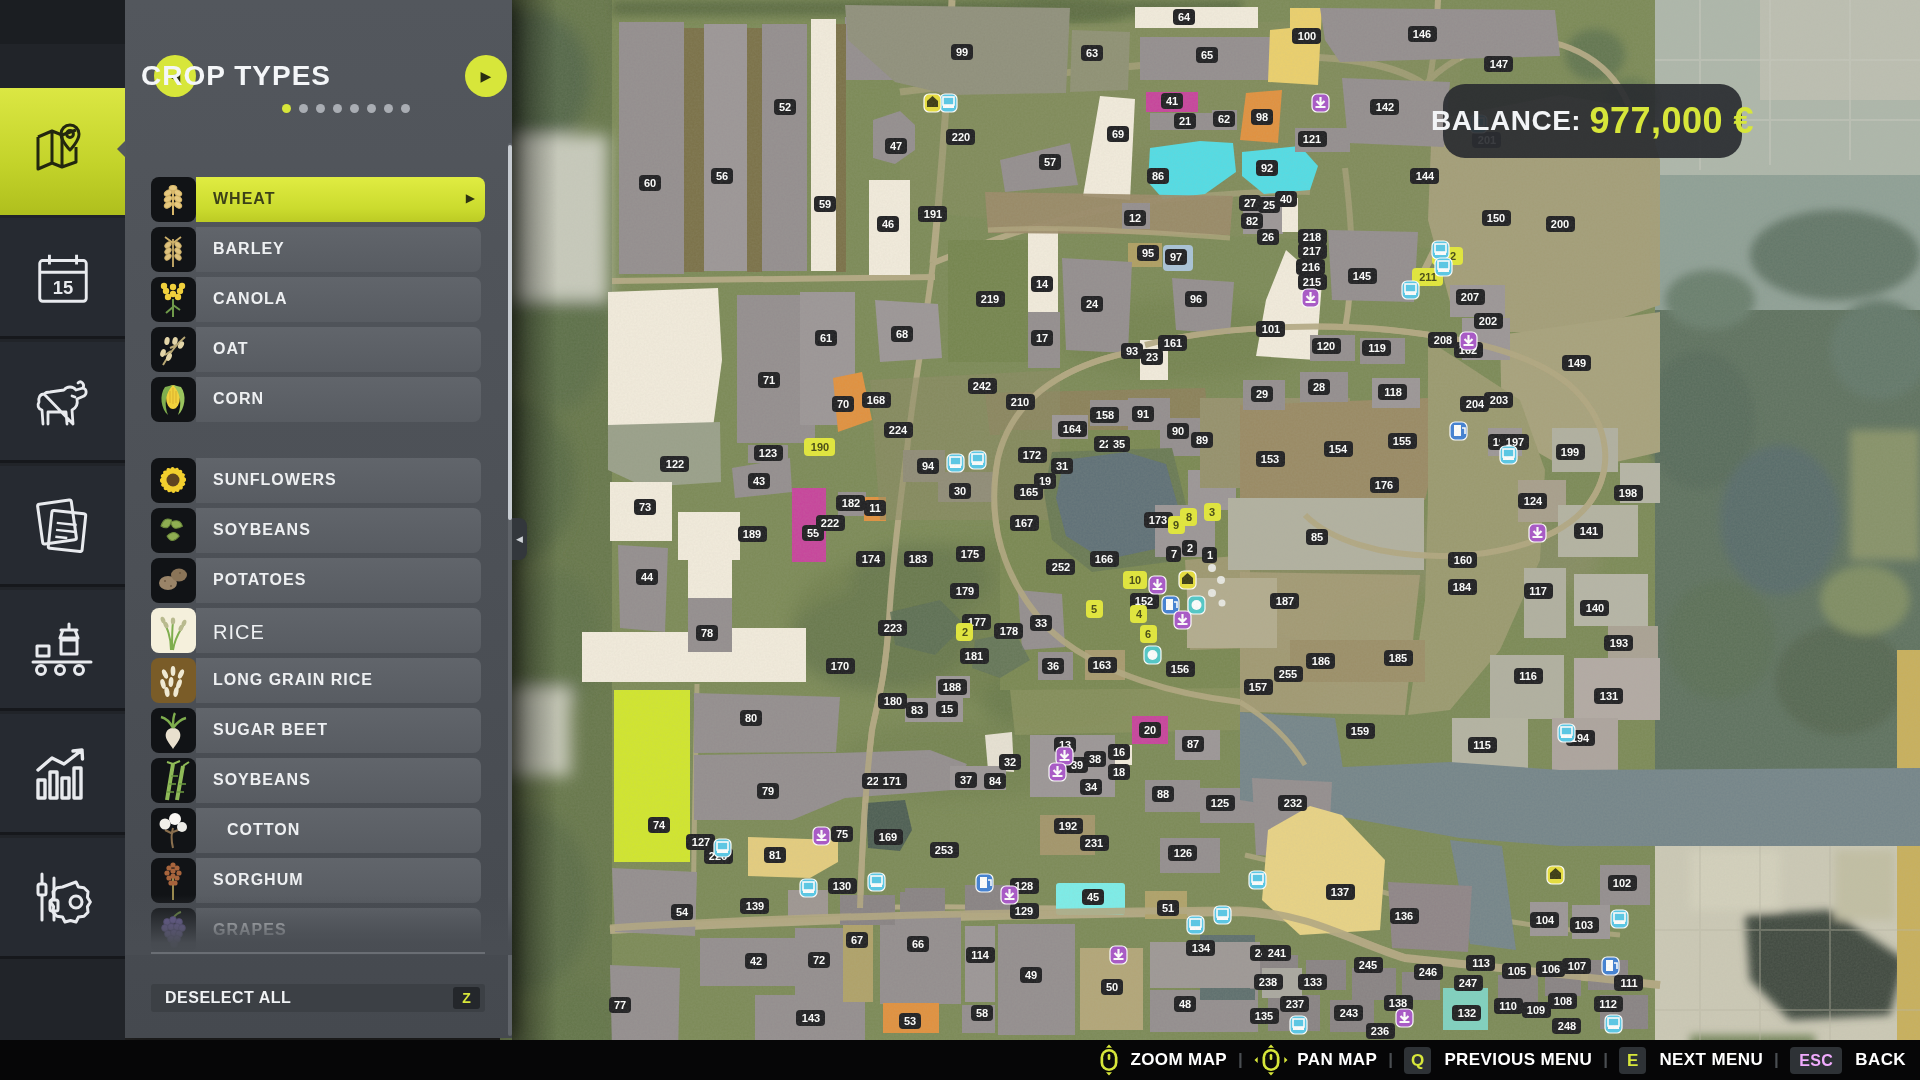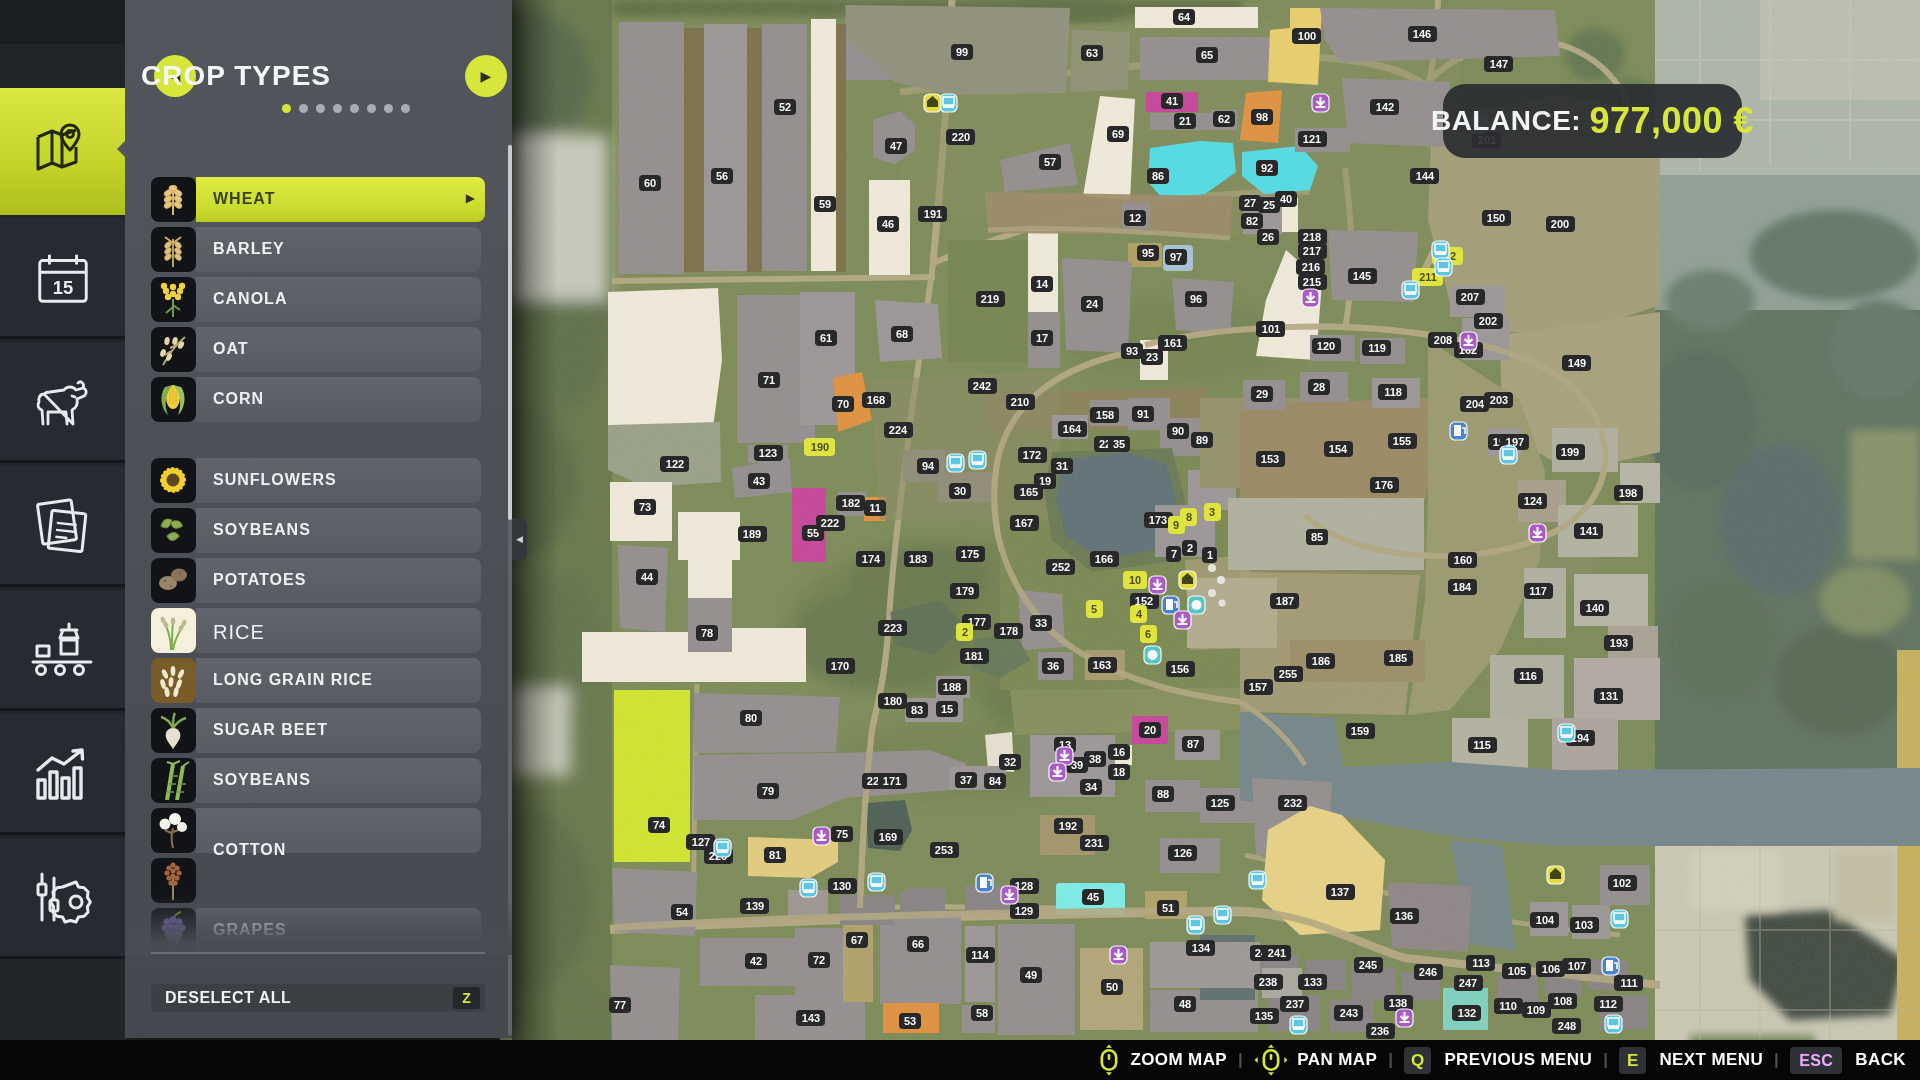--- a/index.html
+++ b/index.html
@@ -1626,39 +1626,42 @@
       </div>
 
 <div style="position:relative;height:45px;margin-bottom:5px;">
         <div style="position:absolute;left:0;top:0;width:45px;height:45px;background:#111316;border-radius:8px;"><svg width="45" height="45" viewBox="0 0 45 45">
             <path d="M22 40 C20 32 20 26 22 20 M22 26 l-8 -4 M22 24 l8 -3" stroke="#8a6f4e" stroke-width="2" fill="none"></path>
             <circle cx="14" cy="16" r="5.5" fill="#f2f0ea"></circle>
             <circle cx="24" cy="11" r="6" fill="#faf8f4"></circle>
             <circle cx="31" cy="19" r="5" fill="#ecebe6"></circle>
           </svg></div>
         <div style="position:absolute;left:45px;top:0;width:285px;height:45px;background:linear-gradient(180deg,#61656b 0%,#585c62 100%);border-radius:0 8px 8px 0;">
-          <span style="position:absolute;left:17px;top:13px;font-size:16px;font-weight:bold;color:#eef0f2;letter-spacing:1px;margin-top:20px;">COTTON</span>
+          <span style="position:absolute;left:31px;top:13px;font-size:16px;font-weight:bold;color:#eef0f2;letter-spacing:1px;">COTTON</span>
         </div>
       </div>
 
 <div style="position:relative;height:45px;margin-bottom:5px;">
         <div style="position:absolute;left:0;top:0;width:45px;height:45px;background:#111316;border-radius:8px;"><svg width="45" height="45" viewBox="0 0 45 45">
             <path d="M22 42 V20" stroke="#9a8a4e" stroke-width="2"></path>
             <circle cx="18" cy="10" r="2.6" fill="#a8643c"></circle>
             <circle cx="22" cy="7" r="2.6" fill="#a8643c"></circle>
             <circle cx="26" cy="10" r="2.6" fill="#a8643c"></circle>
             <circle cx="16" cy="15" r="2.6" fill="#a8643c"></circle>
             <circle cx="22" cy="13" r="2.6" fill="#a8643c"></circle>
             <circle cx="28" cy="15" r="2.6" fill="#a8643c"></circle>
             <circle cx="18" cy="20" r="2.6" fill="#a8643c"></circle>
             <circle cx="26" cy="20" r="2.6" fill="#a8643c"></circle>
             <circle cx="22" cy="18" r="2.6" fill="#a8643c"></circle>
             <circle cx="20" cy="25" r="2.6" fill="#a8643c"></circle>
             <circle cx="24" cy="25" r="2.6" fill="#a8643c"></circle>
           </svg></div>
+        <div style="position:absolute;left:45px;top:0;width:285px;height:45px;background:linear-gradient(180deg,#61656b 0%,#585c62 100%);border-radius:0 8px 8px 0;">
+          <span style="position:absolute;left:17px;top:13px;font-size:16px;font-weight:bold;color:#eef0f2;letter-spacing:1px;">SORGHUM</span>
+        </div>
       </div>
 
 <div style="position:relative;height:45px;margin-bottom:5px;">
         <div style="position:absolute;left:0;top:0;width:45px;height:45px;background:#111316;border-radius:8px;"><svg width="45" height="45" viewBox="0 0 45 45">
             <path d="M22 10 q4 -5 8 -6" stroke="#6c8a3c" stroke-width="2" fill="none"></path>
             <circle cx="16" cy="14" r="3.4" fill="#7462aa" stroke="#584a88" stroke-width="0.8"></circle>
             <circle cx="22" cy="12" r="3.4" fill="#7462aa" stroke="#584a88" stroke-width="0.8"></circle>
             <circle cx="28" cy="14" r="3.4" fill="#7462aa" stroke="#584a88" stroke-width="0.8"></circle>
             <circle cx="14" cy="20" r="3.4" fill="#7462aa" stroke="#584a88" stroke-width="0.8"></circle>
             <circle cx="20" cy="19" r="3.4" fill="#7462aa" stroke="#584a88" stroke-width="0.8"></circle>

